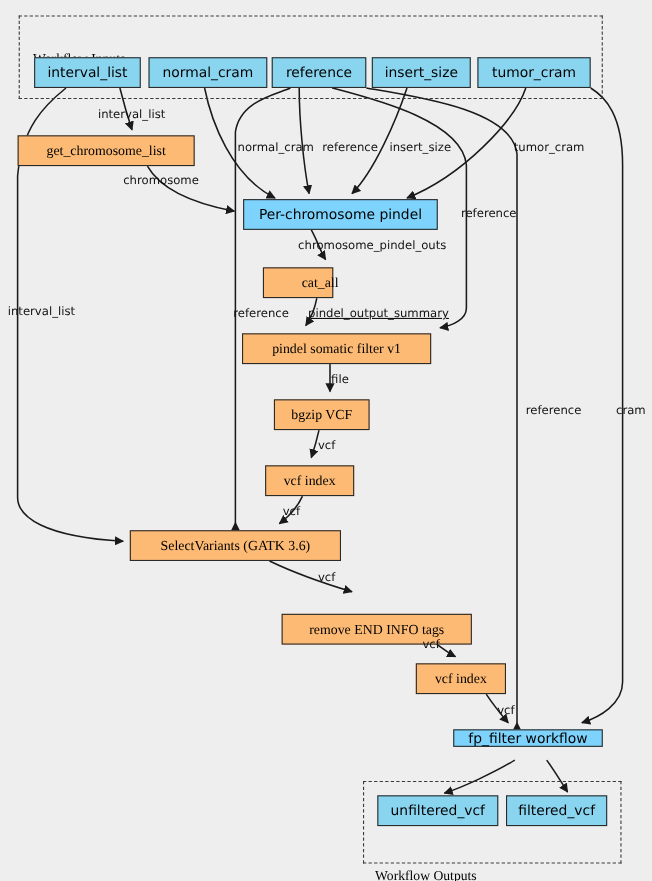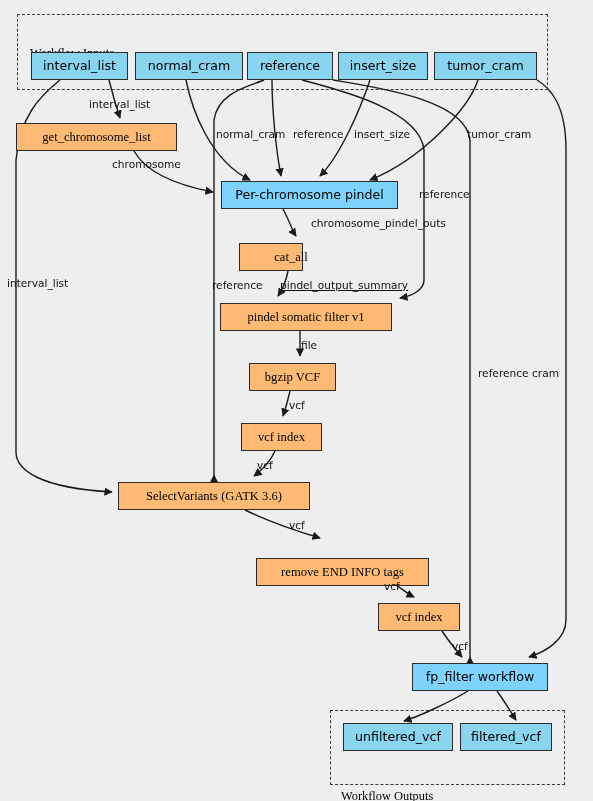--- a/index.html
+++ b/index.html
@@ -121,38 +121,38 @@
       <div class="node input" style="left: 434px; top: 52px; width: 103px; height: 28px;">tumor_cram</div>
       <div class="node step" style="left: 16px; top: 123px; width: 161px; height: 28px;">get_chromosome_list</div>
       <div class="node sub" style="left: 221px; top: 181px; width: 177px; height: 28px;">Per-chromosome pindel</div>
       <div class="node step" style="left: 239px; top: 243px; width: 64px; height: 28px; padding-left: 40px;">cat_all</div>
       <div class="node step" style="left: 220px; top: 303px; width: 172px; height: 28px;">pindel somatic filter v1</div>
       <div class="node step" style="left: 249px; top: 363px; width: 87px; height: 28px;">bgzip VCF</div>
       <div class="node step" style="left: 241px; top: 423px; width: 81px; height: 28px;">vcf index</div>
       <div class="node step" style="left: 118px; top: 482px; width: 192px; height: 28px;">SelectVariants (GATK 3.6)</div>
       <div class="node step" style="left: 256px; top: 558px; width: 173px; height: 28px;">remove END INFO tags</div>
       <div class="node step" style="left: 378px; top: 603px; width: 82px; height: 28px;">vcf index</div>
-      <div class="node sub" style="left: 412px; top: 663px; width: 136px; height: 28px;">fp_filter workflow</div>
+      <div class="node sub" style="left: 412px; top: 663px; width: 136px; height: 16px;">fp_filter workflow</div>
       <div class="node output" style="left: 343px; top: 723px; width: 110px; height: 28px;">unfiltered_vcf</div>
       <div class="node output" style="left: 460px; top: 723px; width: 92px; height: 28px;">filtered_vcf</div>
     </div>
   <div id="label-layer">
       <div class="elabel" style="left: 89px; top: 99px;">interval_list</div>
       <div class="elabel" style="left: 7px; top: 278px;">interval_list</div>
       <div class="elabel" style="left: 112px; top: 159px;">chromosome</div>
       <div class="elabel" style="left: 216px; top: 129px;">normal_cram</div>
       <div class="elabel" style="left: 293px; top: 129px;">reference</div>
       <div class="elabel" style="left: 354px; top: 129px;">insert_size</div>
       <div class="elabel" style="left: 467px; top: 129px;">tumor_cram</div>
-      <div class="elabel" style="left: 271px; top: 218px; margin-left: 40px;">chromosome_pindel_outs</div>
+      <div class="elabel" style="left: 271px; top: 218px;">chromosome_pindel_outs</div>
       <div class="elabel" style="left: 280px; top: 280px; text-decoration: underline;">pindel_output_summary</div>
       <div class="elabel" style="left: 419px; top: 189px;">reference</div>
       <div class="elabel" style="left: 212px; top: 280px;">reference</div>
       <div class="elabel" style="left: 301px; top: 340px;">file</div>
       <div class="elabel" style="left: 289px; top: 400px;">vcf</div>
       <div class="elabel" style="left: 257px; top: 460px;">vcf</div>
       <div class="elabel" style="left: 289px; top: 520px;">vcf</div>
       <div class="elabel" style="left: 384px; top: 581px;">vcf</div>
       <div class="elabel" style="left: 452px; top: 641px;">vcf</div>
       <div class="elabel" style="left: 478px; top: 368px;">reference</div>
-      <div class="elabel" style="left: 532px; top: 368px;">cram</div>
+      <div class="elabel" style="left: 560px; top: 368px;">cram</div>
     </div>
 </div>
 
 </body></html>

